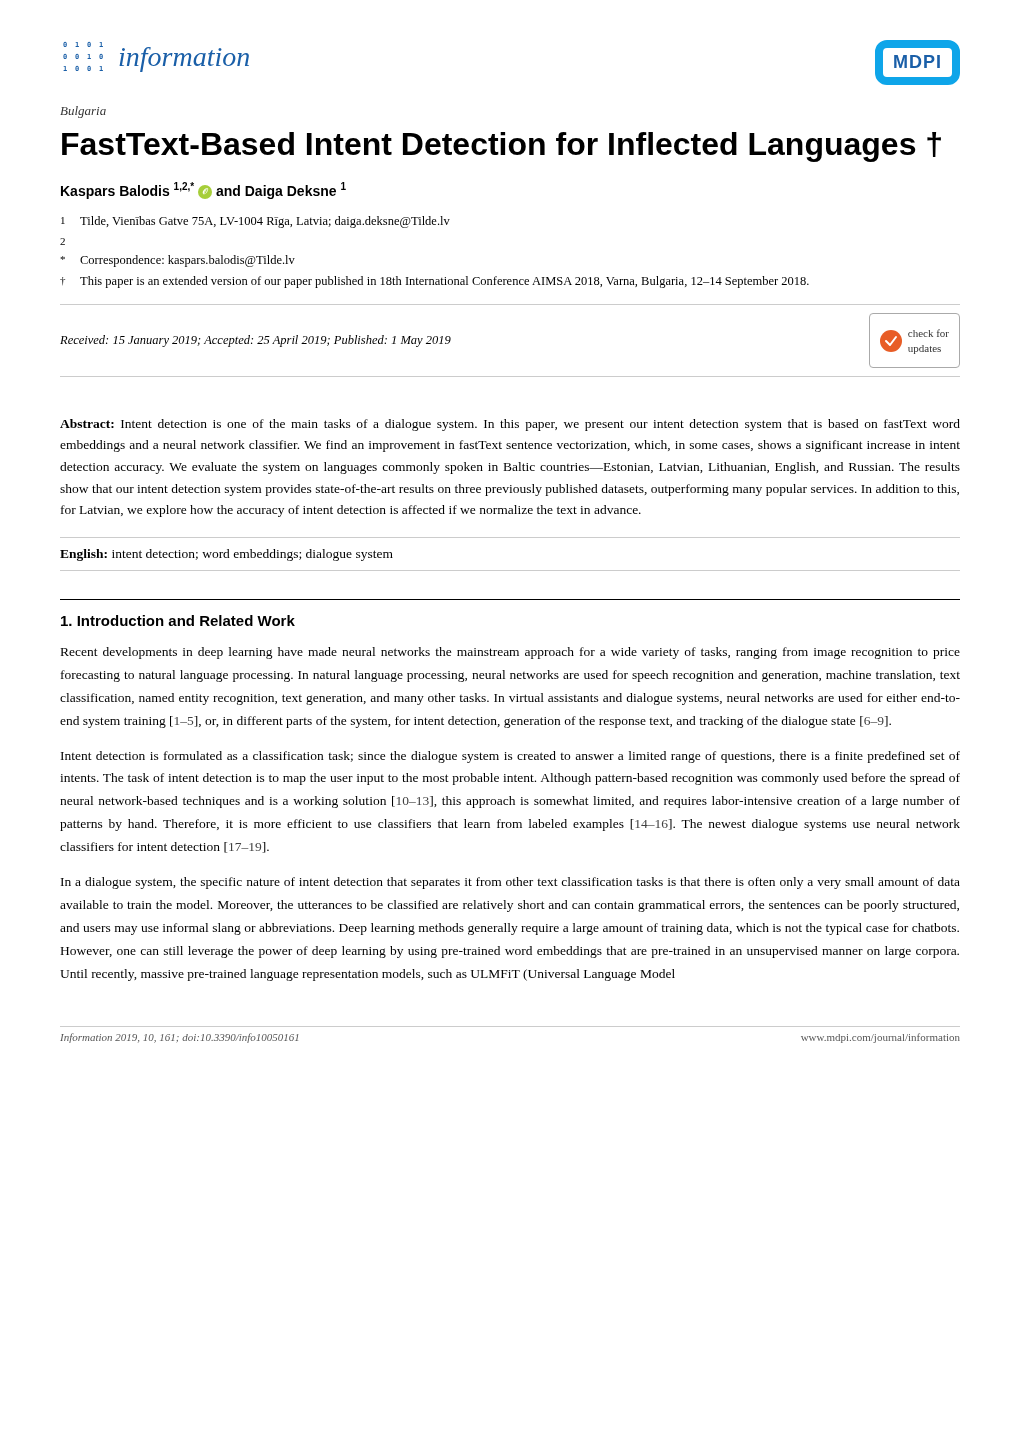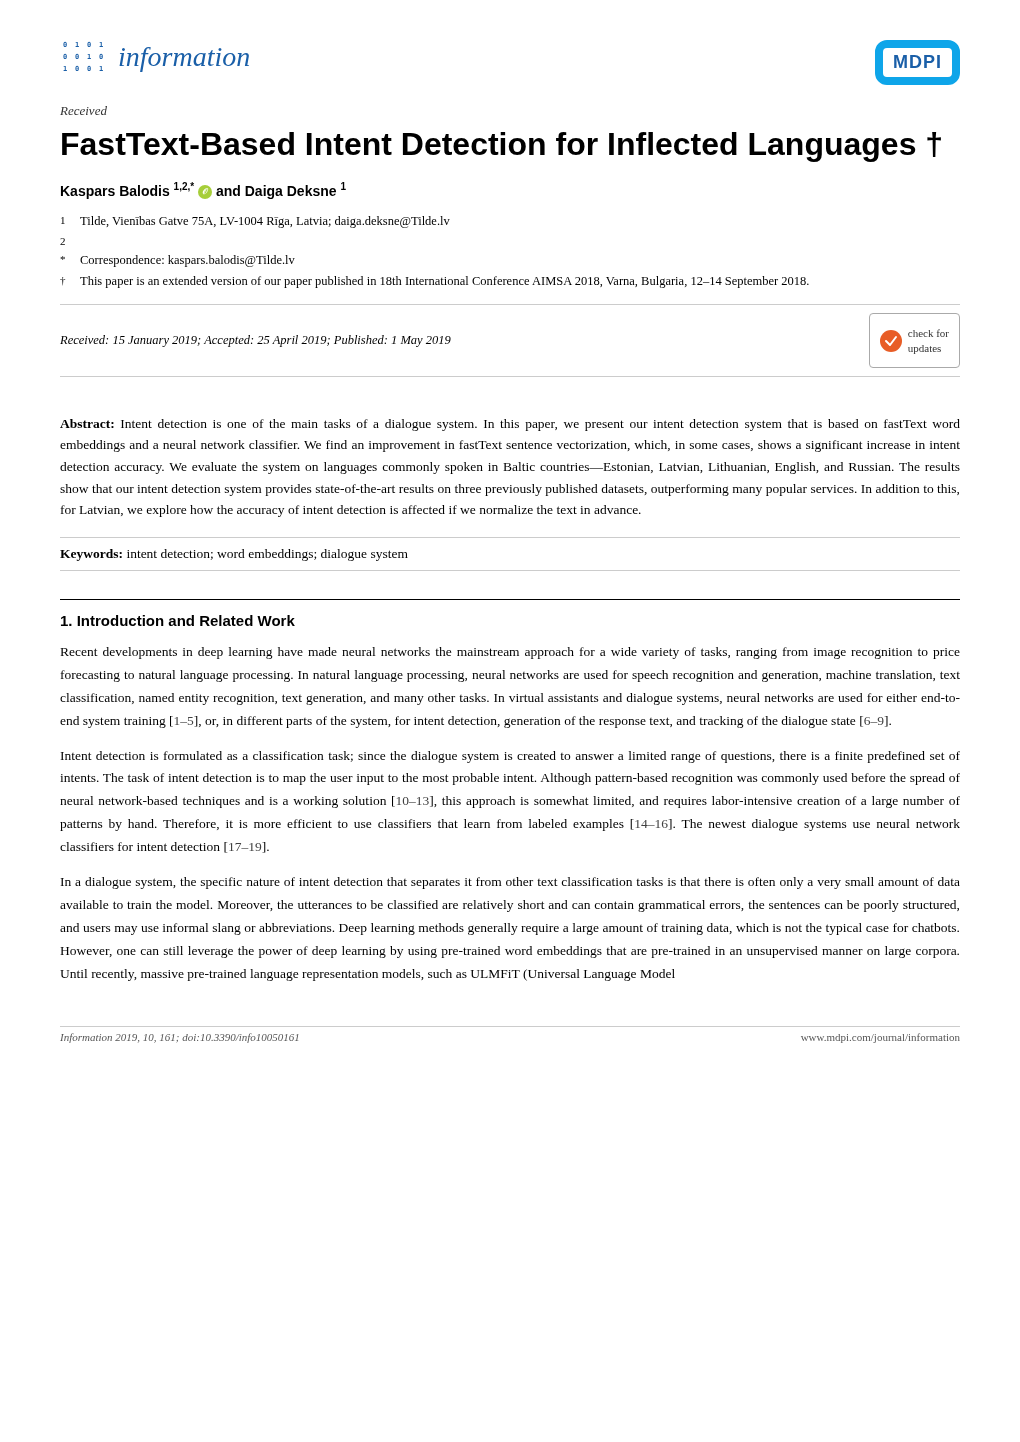--- a/index.html
+++ b/index.html
@@ -235,21 +235,21 @@
       <span class="bit">1</span>
       <span class="bit">0</span>
       <span class="bit">0</span>
       <span class="bit">1</span>
     </div>
     <span class="journal-name">information</span>
   </div>
   <div class="mdpi-logo">MDPI</div>
 </div>
 
-<div class="article-type">Received</div>
+<div class="article-type">Bulgaria</div>
 
 <h1 class="paper-title">FastText-Based Intent Detection for Inflected Languages †</h1>
 
 <div class="authors-row">
   <span class="authors-text">
     <span>Kaspars Balodis </span><sup>1,2,*</sup>
     <span class="orcid-icon">𝒪</span>
     <span> and Daiga Deksne </span><sup>1</sup>
   </span>
 </div>
@@ -288,21 +288,21 @@
 </div>
 
 <div class="abstract-section">
   <p class="abstract-text">
     <span class="abstract-label">Abstract:</span><span> Intent detection is one of the main tasks of a dialogue system. In this paper, we present our intent detection system that is based on fastText word embeddings and a neural network classifier. We find an improvement in fastText sentence vectorization, which, in some cases, shows a significant increase in intent detection accuracy. We evaluate the system on languages commonly spoken in Baltic countries—Estonian, Latvian, Lithuanian, English, and Russian. The results show that our intent detection system provides state-of-the-art results on three previously published datasets, outperforming many popular services. In addition to this, for Latvian, we explore how the accuracy of intent detection is affected if we normalize the text in advance.</span>
   </p>
 </div>
 
 <div class="keywords-section">
   <p class="keywords-text">
-    <span class="keywords-label">Keywords:</span><span> intent detection; word embeddings; dialogue system</span>
+    <span class="keywords-label">English:</span><span> intent detection; word embeddings; dialogue system</span>
   </p>
 </div>
 
 <div class="section">
   <h2 class="section-title">1. Introduction and Related Work</h2>
   <p class="body-text">
     Recent developments in deep learning have made neural networks the mainstream approach for a wide variety of tasks, ranging from image recognition to price forecasting to natural language processing. In natural language processing, neural networks are used for speech recognition and generation, machine translation, text classification, named entity recognition, text generation, and many other tasks. In virtual assistants and dialogue systems, neural networks are used for either end-to-end system training [<a class="inline-ref">1–5</a>], or, in different parts of the system, for intent detection, generation of the response text, and tracking of the dialogue state [<a class="inline-ref">6–9</a>].
   </p>
   <p class="body-text">
     Intent detection is formulated as a classification task; since the dialogue system is created to answer a limited range of questions, there is a finite predefined set of intents. The task of intent detection is to map the user input to the most probable intent. Although pattern-based recognition was commonly used before the spread of neural network-based techniques and is a working solution [<a class="inline-ref">10–13</a>], this approach is somewhat limited, and requires labor-intensive creation of a large number of patterns by hand. Therefore, it is more efficient to use classifiers that learn from labeled examples [<a class="inline-ref">14–16</a>]. The newest dialogue systems use neural network classifiers for intent detection [<a class="inline-ref">17–19</a>].

